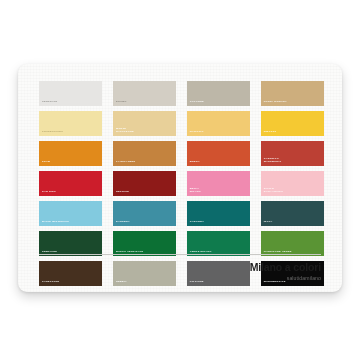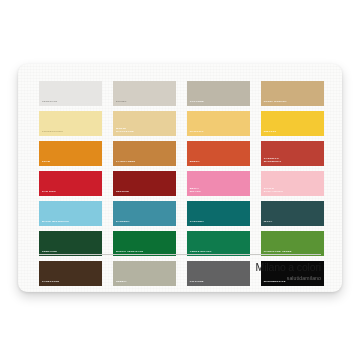--- a/index.html
+++ b/index.html
@@ -77,21 +77,21 @@
   }
 
   #brand-block {
     position: absolute;
     right: 21px;
     top: 197px;
     text-align: right;
   }
   #brand-title {
     font-size: 10.5px;
-    font-weight: normal;
+    font-weight: bold;
     color: #1c1c1c;
     letter-spacing: -0.15px;
     line-height: 1.15;
   }
   #brand-subtitle {
     font-size: 5.1px;
     color: #6d6d6d;
     letter-spacing: 0.12px;
     margin-top: 1.5px;
   }

